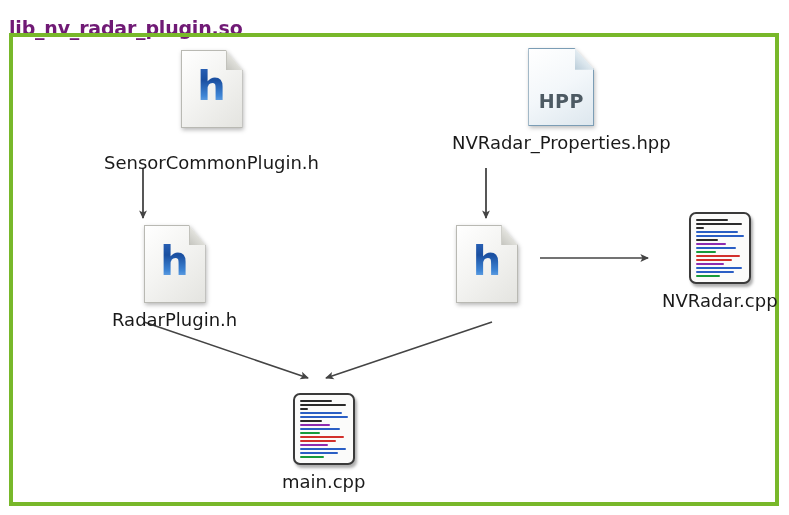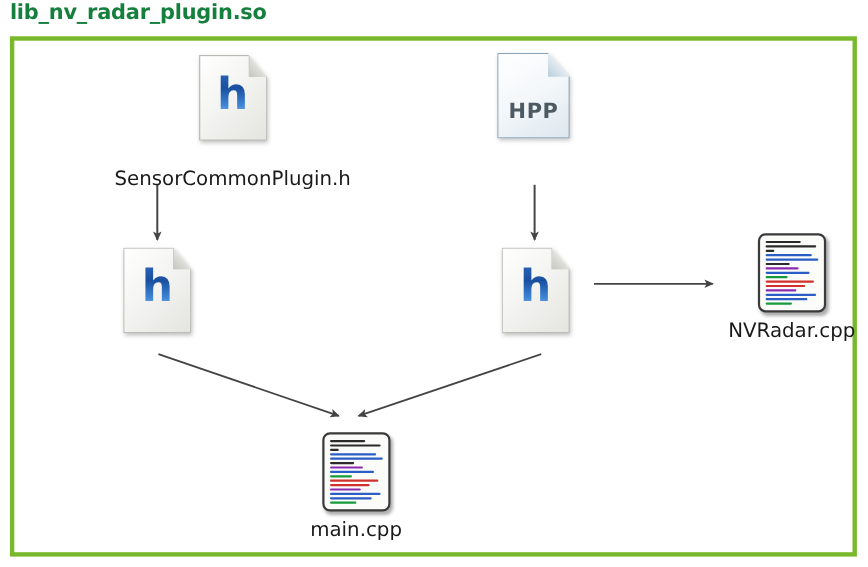--- a/index.html
+++ b/index.html
@@ -11,24 +11,24 @@
   #canvas {
     position: relative;
     width: 789px;
     height: 515px;
     background: #ffffff;
     overflow: hidden;
   }
   #module-title {
     position: absolute;
     left: 9px;
-    top: 0;
+    top: 17px;
     font-size: 19px;
     font-weight: bold;
-    color: #15803d;
+    color: #701a75;
     letter-spacing: -0.2px;
     white-space: nowrap;
   }
   #module-box {
     position: absolute;
     left: 9px;
     top: 33px;
     width: 770px;
     height: 473px;
     border: 4px solid #78b82a;
@@ -180,28 +180,30 @@
     </div>
     <div class="node-label" style="margin-left:0;margin-top:24px;">SensorCommonPlugin.h</div>
   </div>
 
   <div class="node" style="left:452px; top:48px;">
     <div class="icon-hpp">
       <div class="page"></div>
       <div class="fold"></div>
       <div class="glyph">HPP</div>
     </div>
+    <div class="node-label">NVRadar_Properties.hpp</div>
   </div>
 
   <div class="node" style="left:112px; top:225px;">
     <div class="icon-h">
       <div class="page"></div>
       <div class="fold"></div>
       <div class="glyph">h</div>
     </div>
+    <div class="node-label">RadarPlugin.h</div>
   </div>
 
   <div class="node" style="left:456px; top:225px;">
     <div class="icon-h">
       <div class="page"></div>
       <div class="fold"></div>
       <div class="glyph">h</div>
     </div>
   </div>
 

